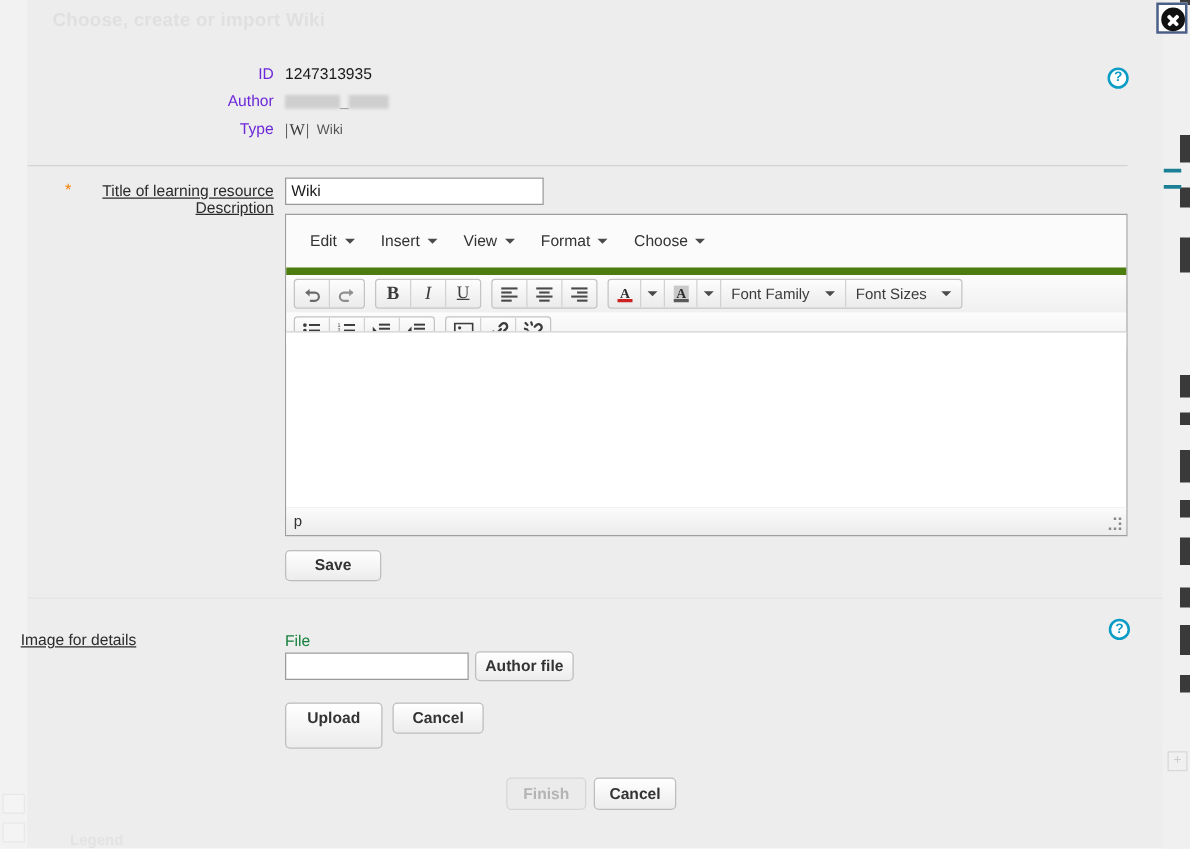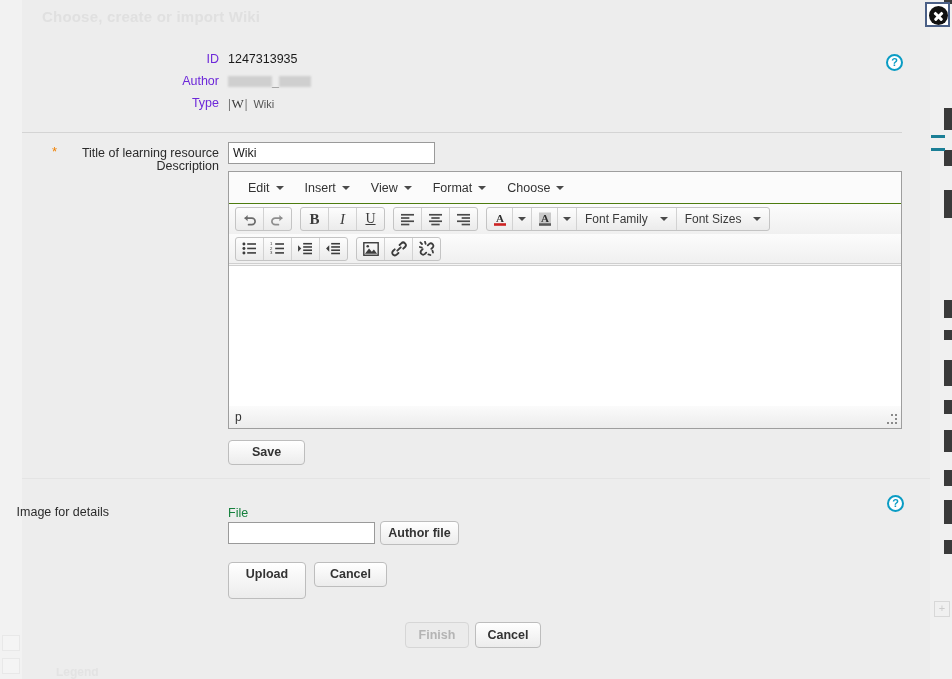--- a/index.html
+++ b/index.html
@@ -132,21 +132,21 @@
   }
 
   .hr {
     position: absolute; left: 0; top: 104px;
     width: 880px; height: 1px; background: #d4d4d4;
   }
 
   
   .field-label {
     position: absolute; width: 197px; text-align: right;
-    font-size: 12.5px; color: #2b2b2b;
+    font-size: 12.5px; color: #2b2b2b; text-decoration: underline;
   }
   .req-star {
     position: absolute; color: #f08000; font-size: 13px;
   }
   .title-input {
     position: absolute; left: 206px; top: 114px;
     width: 207px; height: 22px;
     border: 1px solid #9a9a9a; background: #ffffff;
     font-family: "Liberation Sans", sans-serif;
     font-size: 12.5px; color: #1a1a1a;
@@ -154,21 +154,21 @@
   }
 
   
   .mce {
     position: absolute; left: 206px; top: 143px;
     width: 674px; height: 258px;
     border: 1px solid #9e9e9e; background: #f5f5f5;
     box-sizing: border-box;
   }
   .mce-menubar {
-    height: 32px; border-bottom: 1px solid #4d7c0f;
+    height: 48px; border-bottom: 6px solid #4d7c0f;
     background: #fbfbfb; display: flex; align-items: center;
     padding-left: 10px; box-sizing: border-box;
   }
   .mce-menu-item {
     font-size: 12.5px; color: #333333;
     padding: 3px 9px; margin-right: 3px;
     cursor: pointer; white-space: nowrap;
     display: flex; align-items: center; gap: 6px;
   }
   .caret {

